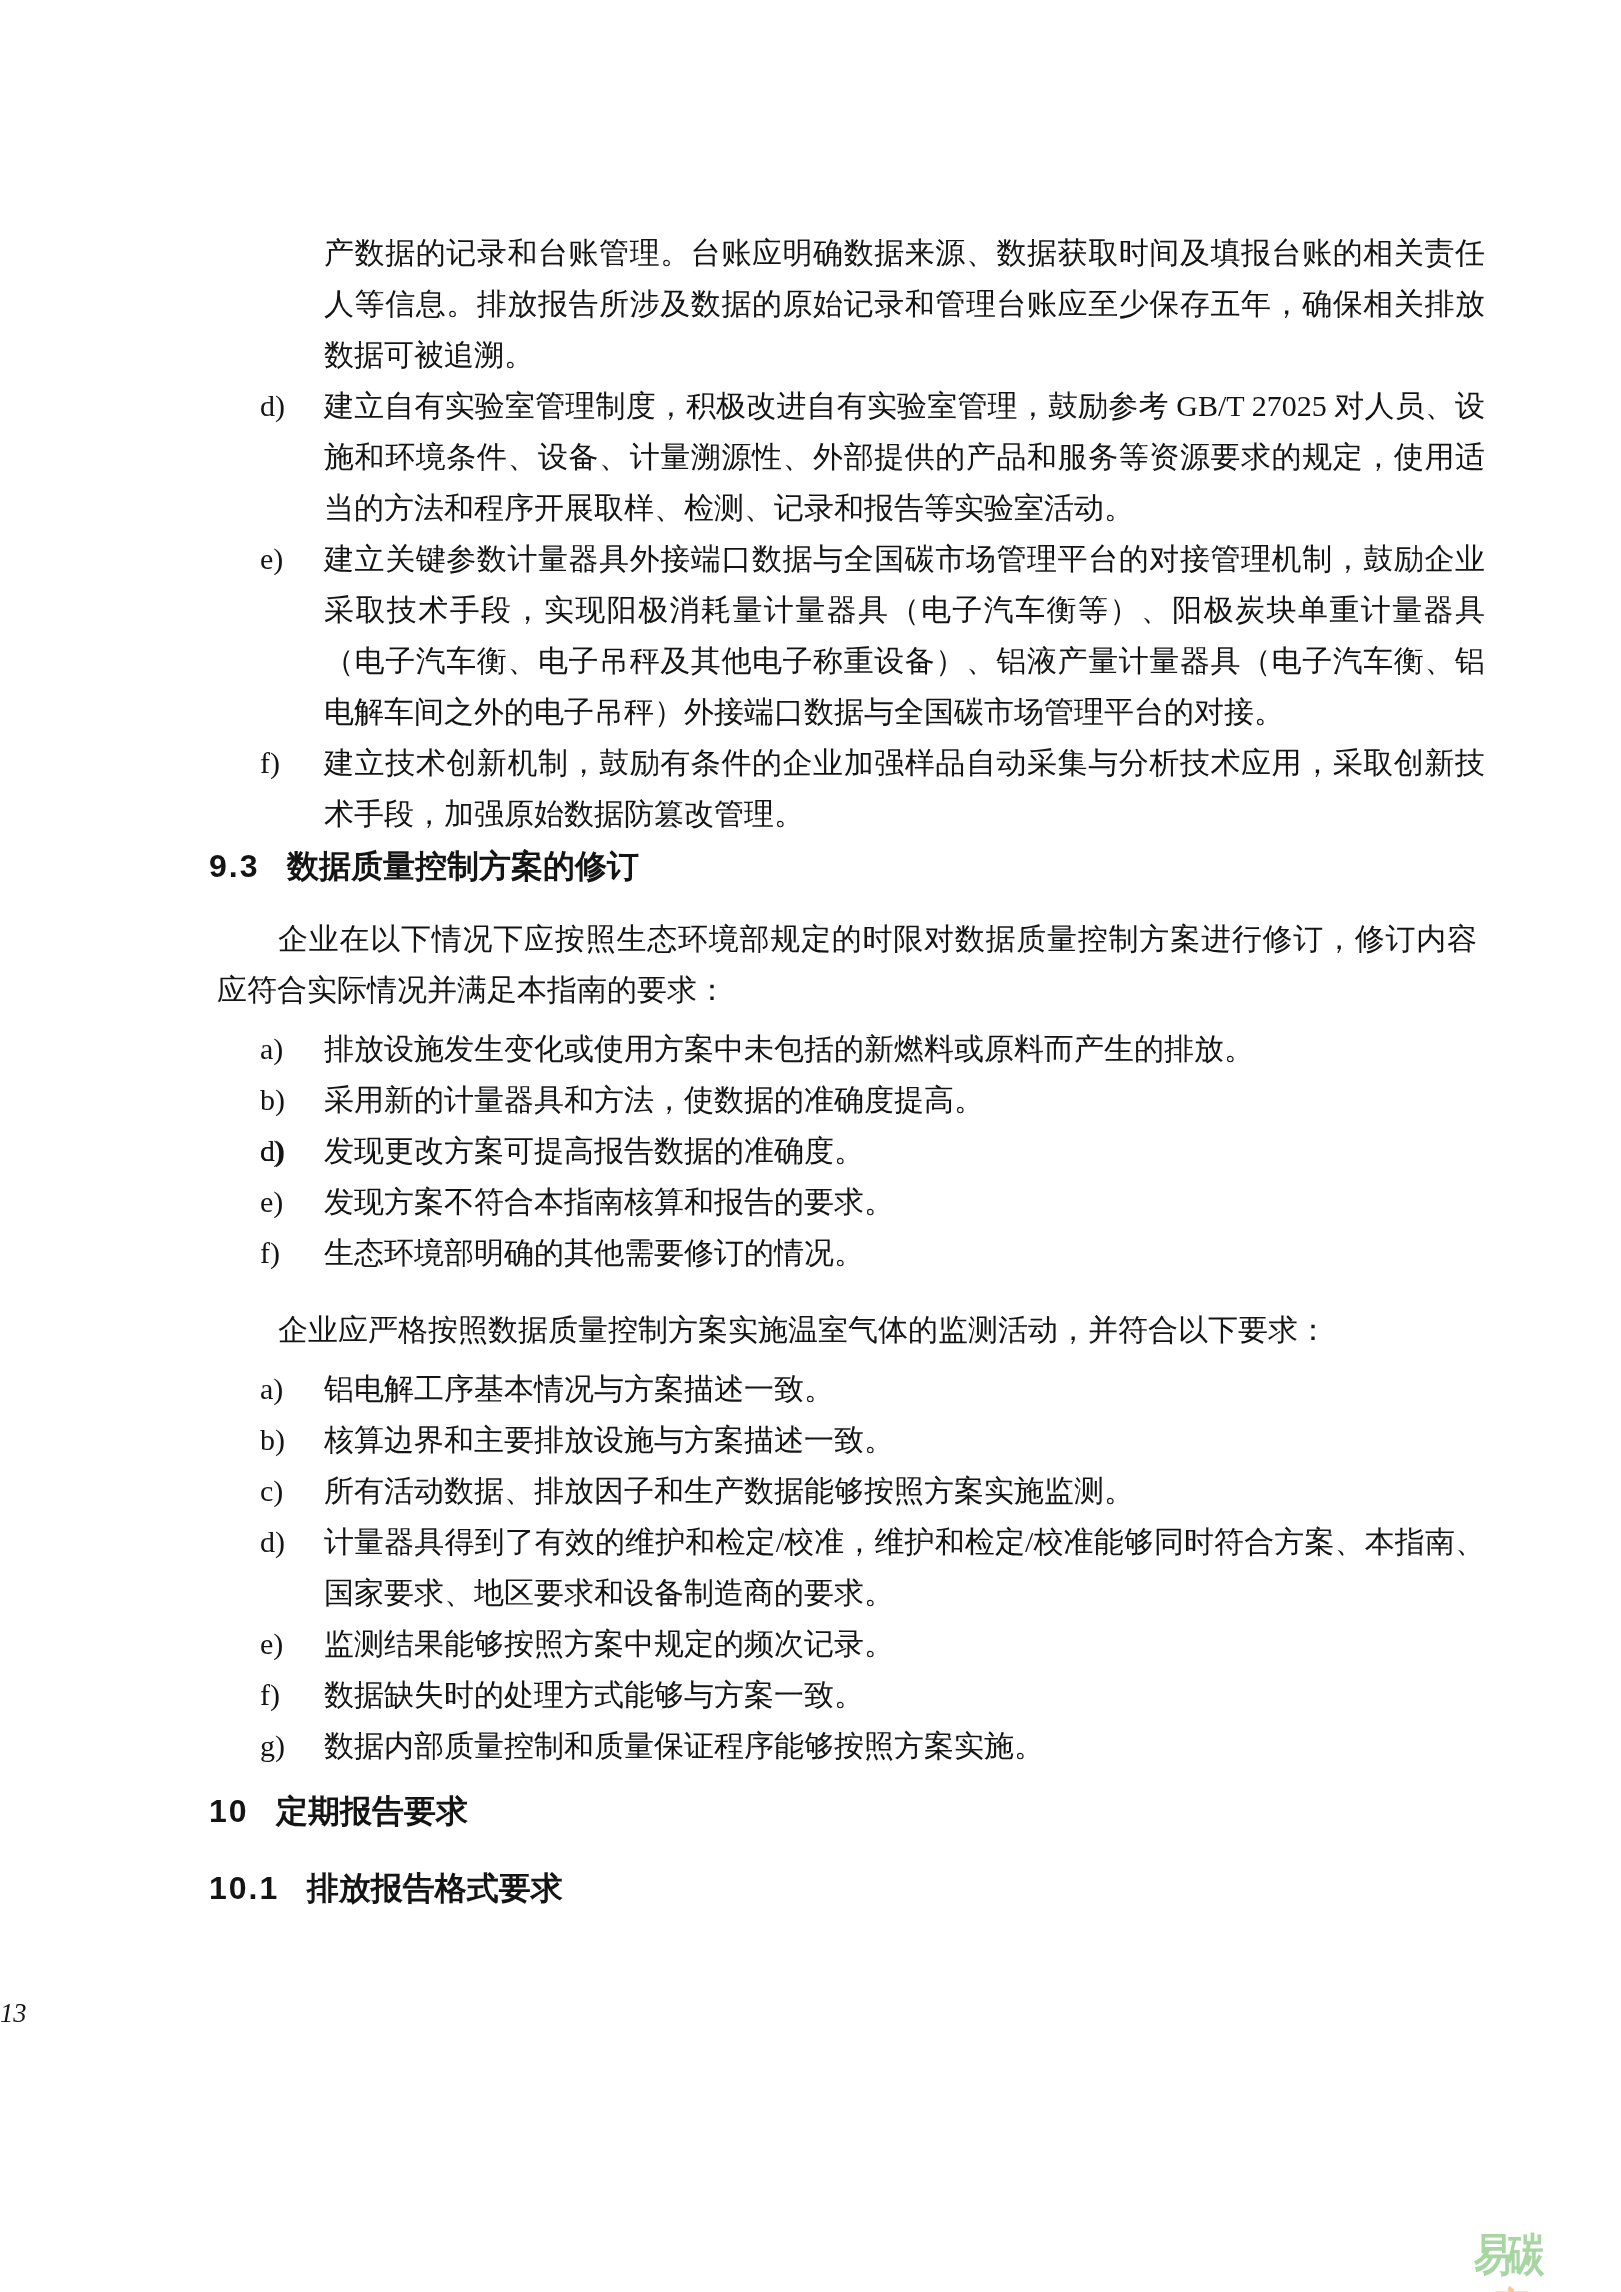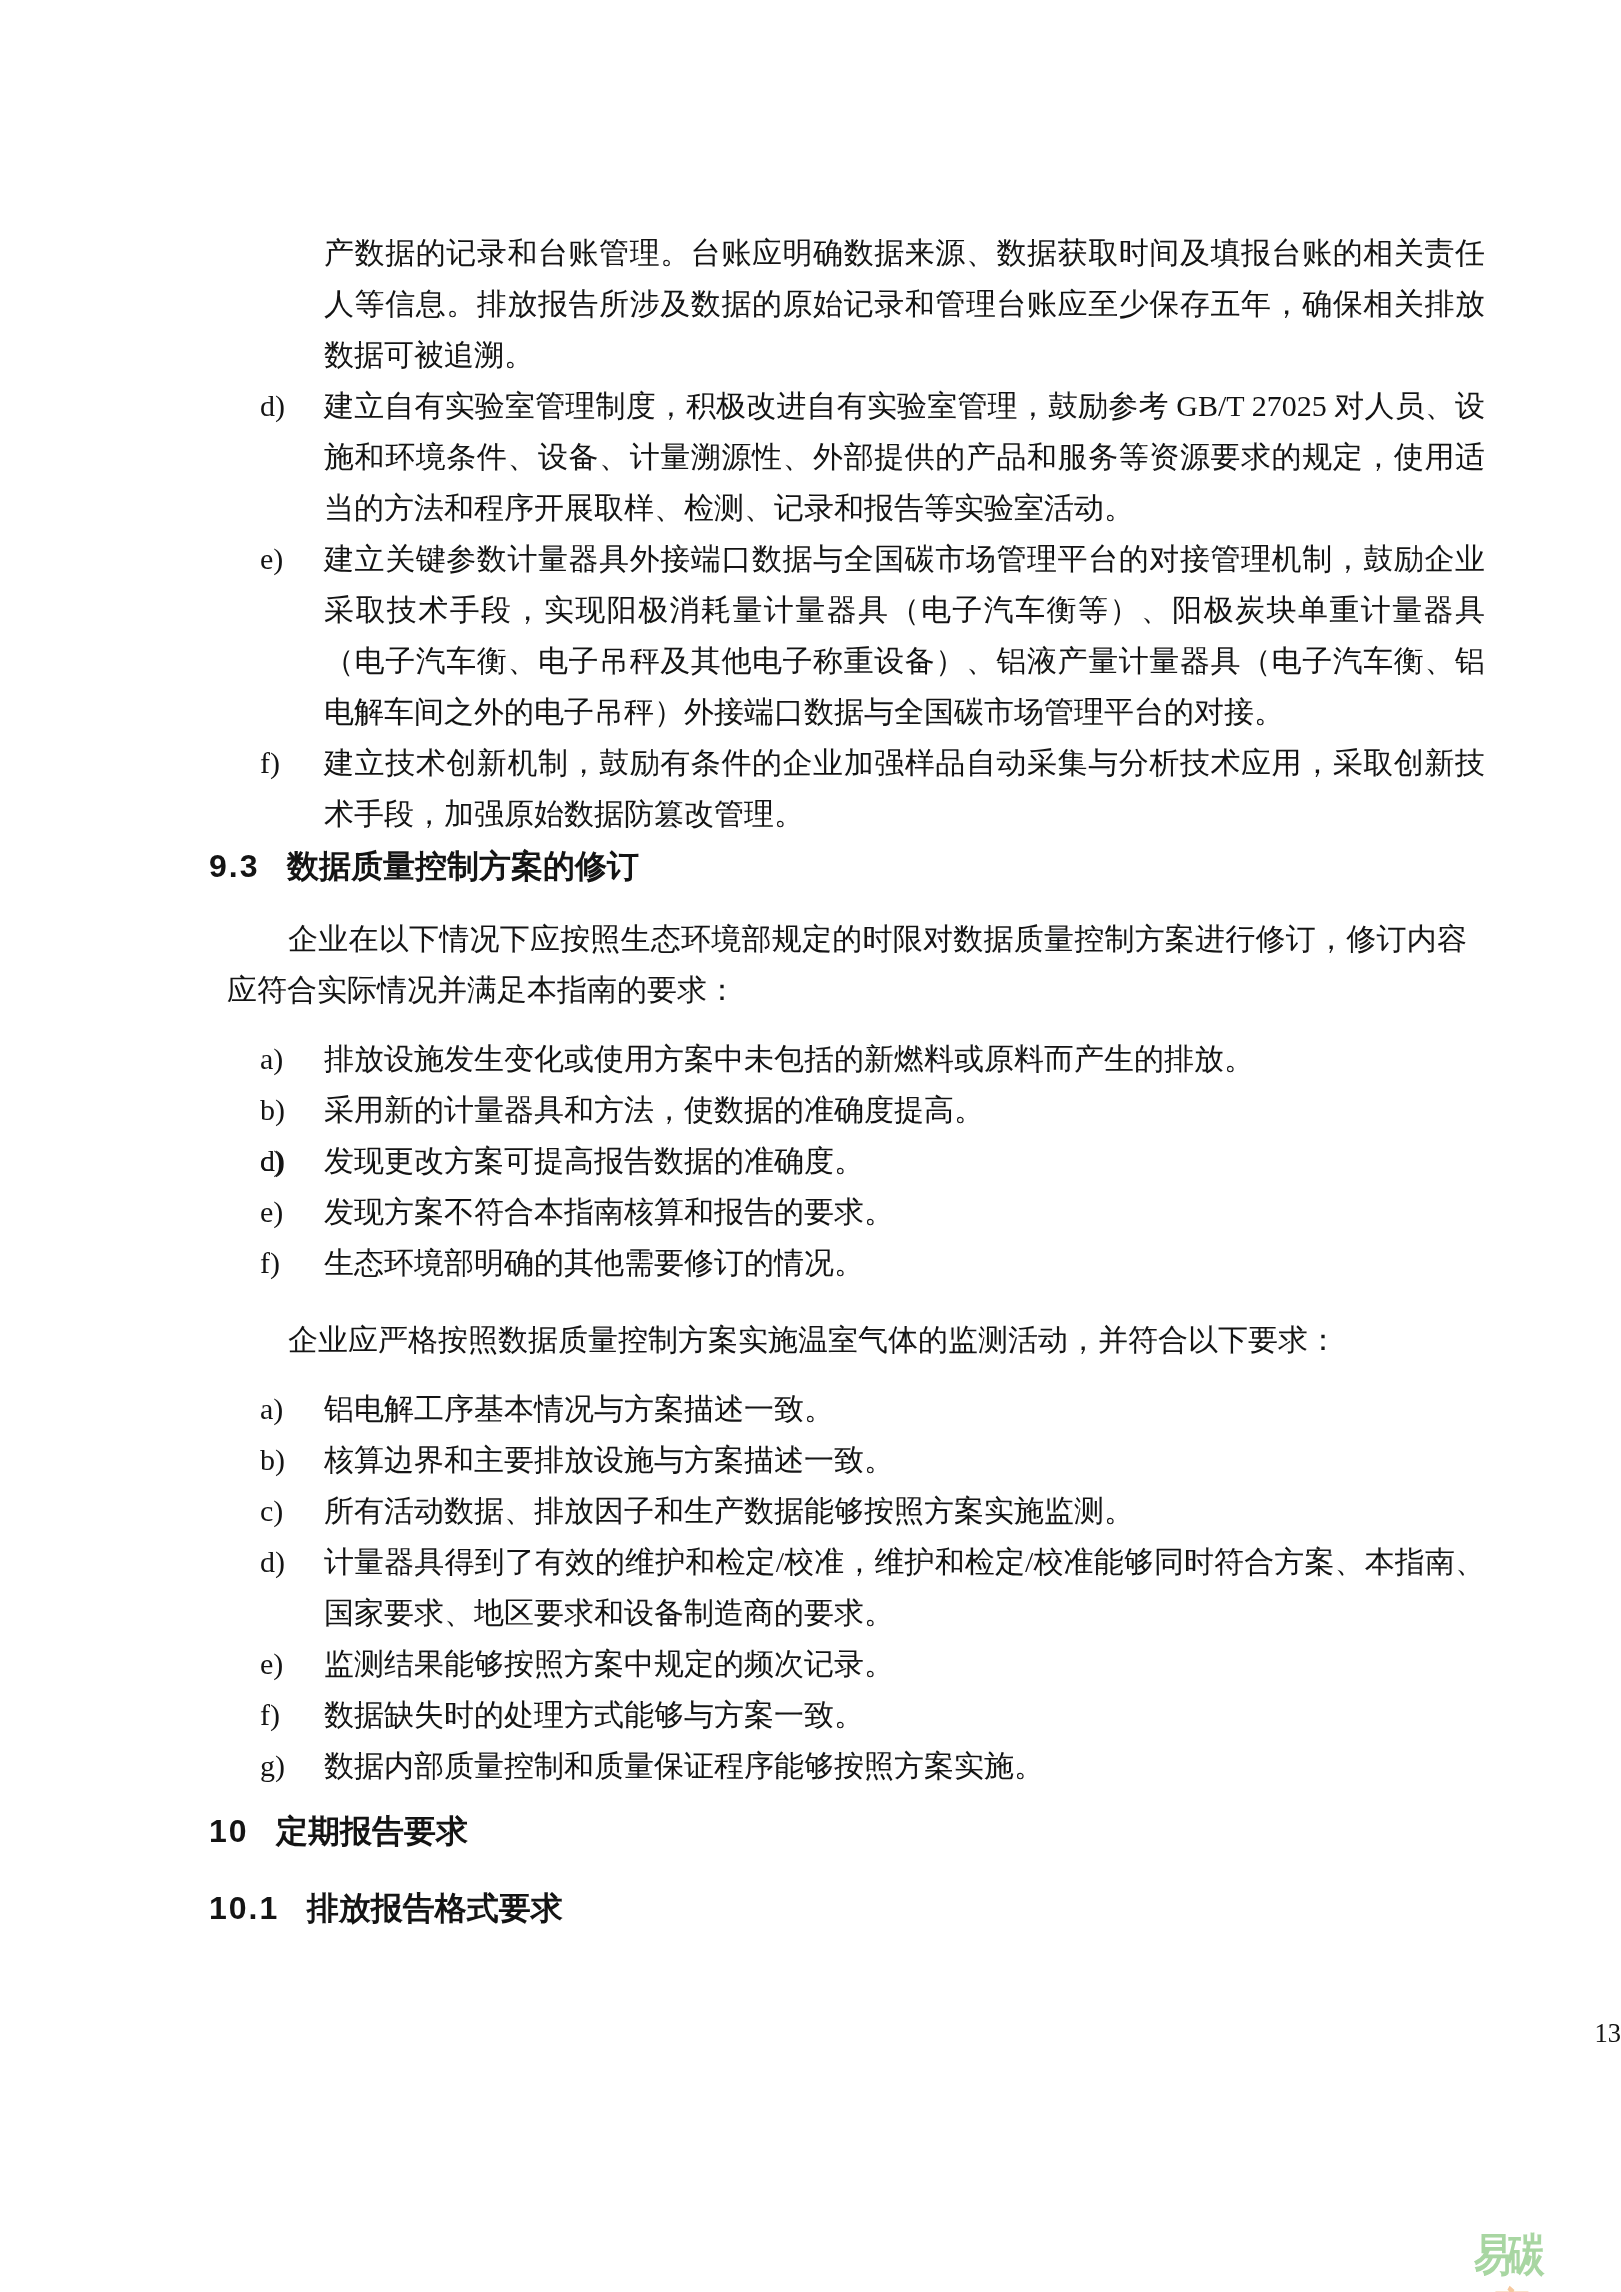--- a/index.html
+++ b/index.html
@@ -23,43 +23,44 @@
     position:relative;
     margin:0 0 0 115px;
     text-align:justify;
   }
   .hang .lbl{
     position:absolute;
     left:-64px;top:0;
     text-align:left;
   }
   .para{
-    margin:18px;
+    margin:8px;
     text-align:justify;
     text-indent:61px;
   }
   .h2{
     font-family:"Liberation Sans","DejaVu Sans",sans-serif;
     font-weight:bold;
     font-size:32px;
     line-height:43px;
     margin:0;
     text-align:left;
   }
   .h2 .num{display:inline-block;margin-right:27.4px;letter-spacing:2px;text-align:right;}
   #h93{margin-top:5.9px;}
   .intro{margin-top:25.5px;}
   #h94{margin-top:3.9px;}
   #h10{margin-top:19.6px;}
   #h101{margin-top:34px;}
   .pageno{
     margin:84px -136px 0 -209px;
-    text-align:right;
+    text-align:left;
     font-size:26.5px;
     line-height:39px;
+    font-style:italic;
   }
   
   .watermark{
     position:absolute;
     left:1409px;top:2227px;
     width:212px;height:61px;
     display:flex;
     align-items:center;
     font-family:"Liberation Sans","DejaVu Sans",sans-serif;
     font-weight:bold;

